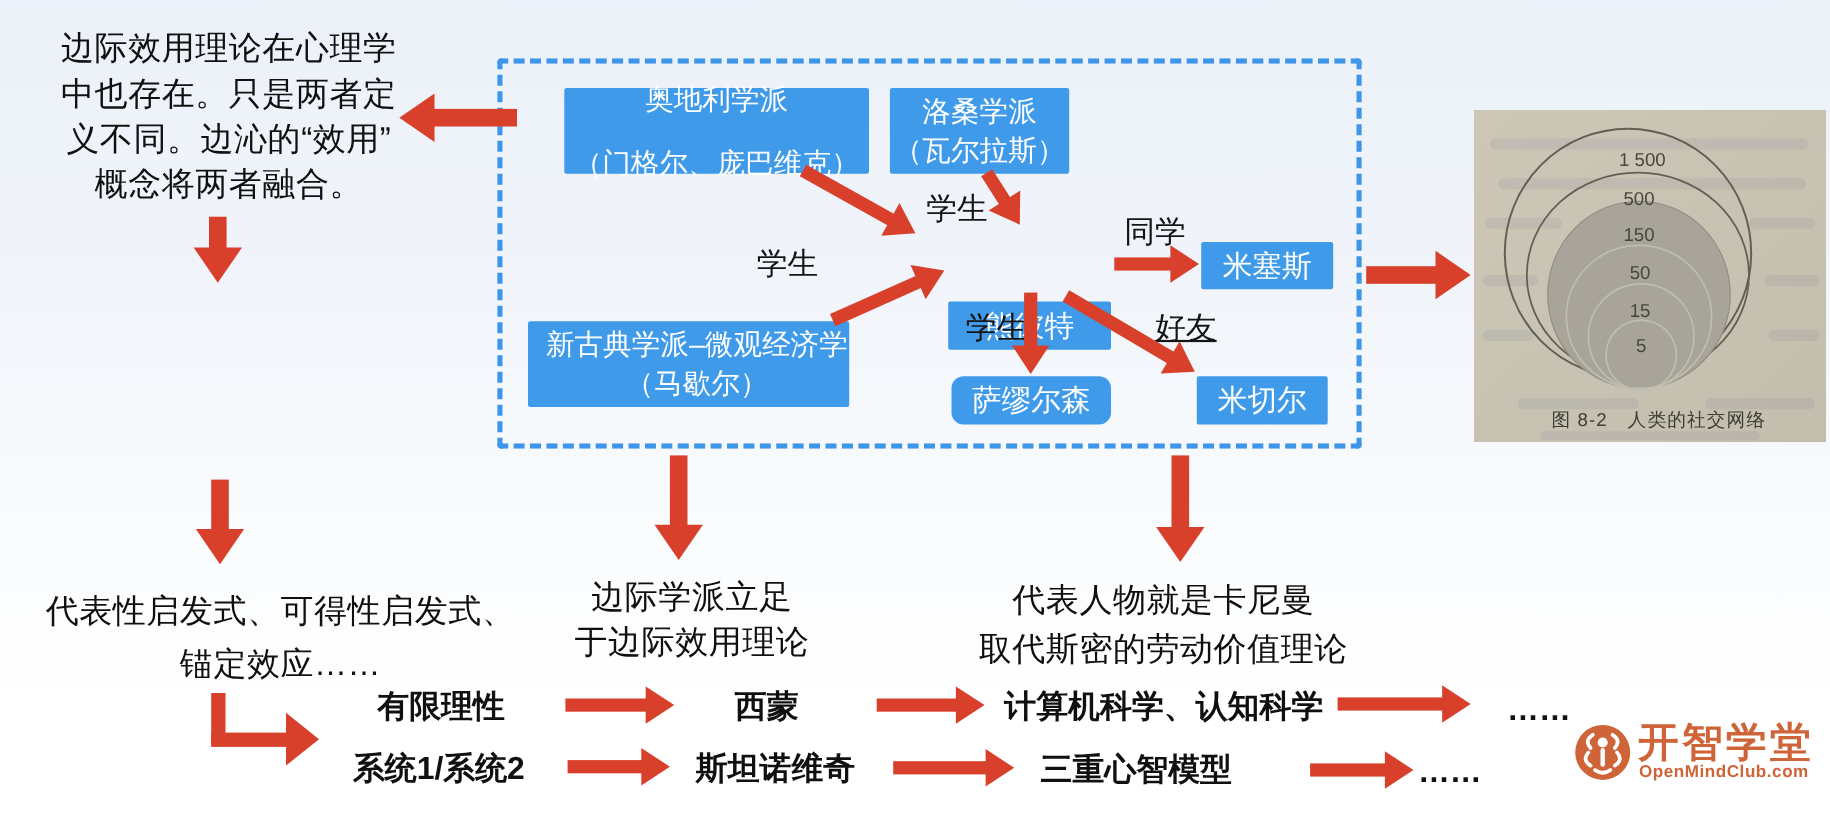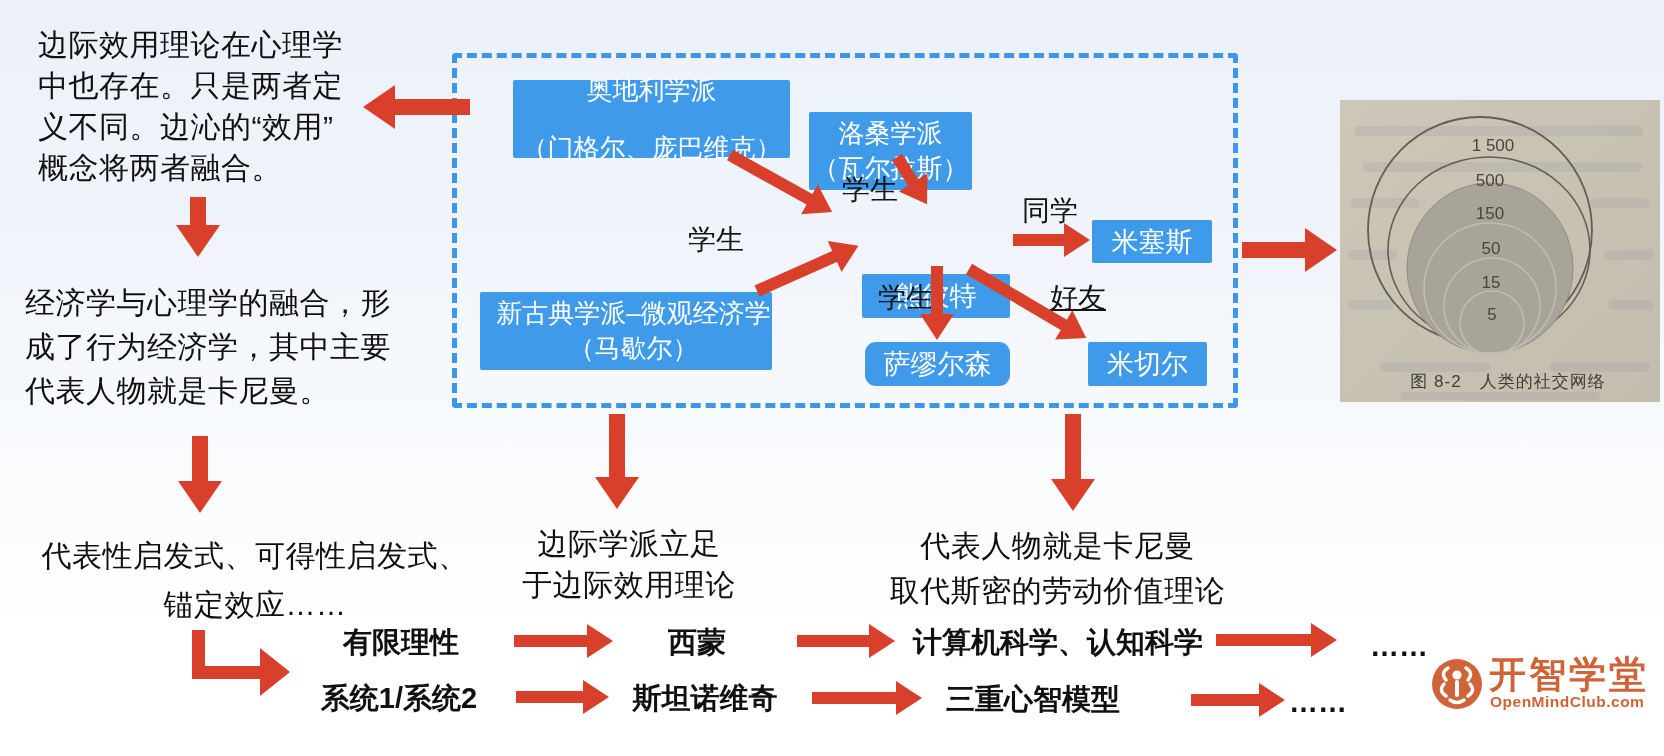--- a/index.html
+++ b/index.html
@@ -6,21 +6,21 @@
   body{
     width:1664px;height:756px;overflow:hidden;
     font-family:"Liberation Sans","DejaVu Sans",sans-serif;
     color:#111;
   }
   #page{
     position:relative;width:1664px;height:756px;
     background:linear-gradient(180deg,#ecf1f9 0%,#f0f4fa 30%,#f9fbfd 62%,#ffffff 85%);
   }
   .abs{position:absolute;}
-  .note{font-size:30px;line-height:41px;color:#101010;letter-spacing:0.5px;}
+  .note{font-size:30px;line-height:41px;color:#101010;letter-spacing:0.5px;text-align:center;}
   .center-text{text-align:center;}
   .ct{position:absolute;transform:translate(-50%,-50%);white-space:nowrap;font-size:29px;color:#101010;font-weight:bold;}
   
   .dashed-box{
     position:absolute;left:452px;top:53px;width:786px;height:355px;
     border:5px dashed #3e96e9;border-radius:4px;box-sizing:border-box;
   }
   
   .bluebox{
     position:absolute;background:#3f9be9;color:#ffffff;
@@ -57,25 +57,20 @@
 
 <div id="page">
 
   <div class="abs note" style="left:38px;top:24px;width:340px;">
     <div>边际效用理论在心理学</div>
     <div>中也存在。只是两者定</div>
     <div>义不同。边沁的“效用”</div>
     <div>概念将两者融合。</div>
   </div>
 
-  <div class="abs note" style="left:25px;top:281px;width:370px;line-height:44px;">
-    <div>经济学与心理学的融合，形</div>
-    <div>成了行为经济学，其中主要</div>
-    <div>代表人物就是卡尼曼。</div>
-  </div>
 
   <div class="abs note center-text" style="left:10px;top:531px;width:490px;line-height:49px;">
     <div>代表性启发式、可得性启发式、</div>
     <div>锚定效应……</div>
   </div>
 
   <div class="abs note center-text" style="left:479px;top:523px;width:300px;line-height:41px;">
     <div>边际学派立足</div>
     <div>于边际效用理论</div>
   </div>
@@ -85,21 +80,21 @@
     <div>取代斯密的劳动价值理论</div>
   </div>
 
   <div class="dashed-box"></div>
 
   <div class="bluebox two" style="left:513px;top:80px;width:277px;height:78px;gap:23px;">
     <div class="l1">奥地利学派</div>
     <div class="l2">（门格尔、庞巴维克）</div>
   </div>
 
-  <div class="bluebox two" style="left:809px;top:80px;width:163px;height:78px;margin-top:32px;">
+  <div class="bluebox two" style="left:809px;top:80px;width:163px;height:78px;">
     <div class="l1">洛桑学派</div>
     <div class="l2">（瓦尔拉斯）</div>
   </div>
 
   <div class="bluebox two" style="left:480px;top:292px;width:277px;height:78px;padding-left:15px;">
     <div class="l1">新古典学派–微观经济学</div>
     <div class="l2">（马歇尔）</div>
   </div>
 
   <div class="bluebox one" style="left:862px;top:232px;width:148px;height:44px;margin-top:42px;">

